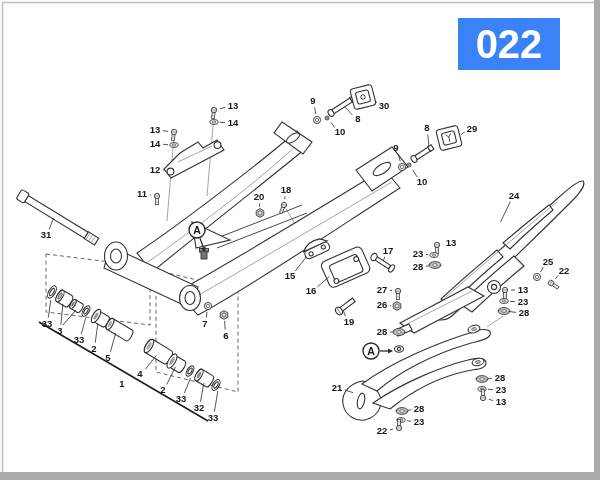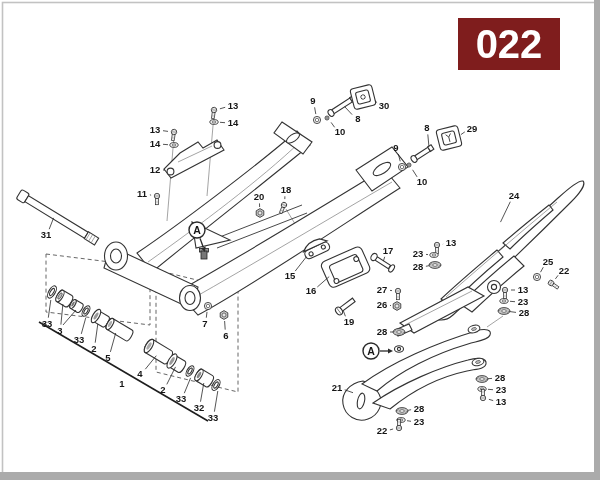--- a/index.html
+++ b/index.html
@@ -479,16 +479,16 @@
         </g>
         <g>
           <circle cx="371" cy="351" r="8" fill="#fff" stroke="#2a2a2a" stroke-width="1.4"></circle>
           <text x="371" y="354.6" text-anchor="middle" class="mk">A</text>
           <line x1="380" y1="351" x2="388" y2="351" stroke="#2a2a2a" stroke-width="1.3"></line>
           <polygon points="393,351 388.0,353.6 388.0,348.4" fill="#2a2a2a"></polygon>
         </g>
       </g>
 </svg>
 
-<div id="badge" style="left: 458px; top: 18px; width: 102px; height: 52px; background: #7f1d1d; color: rgb(255, 255, 255);">
+<div id="badge" style="left: 458px; top: 18px; width: 102px; height: 52px; background: #3b82f6; color: rgb(255, 255, 255);">
   <span>022</span>
 </div>
 </div>
 
 </body></html>

